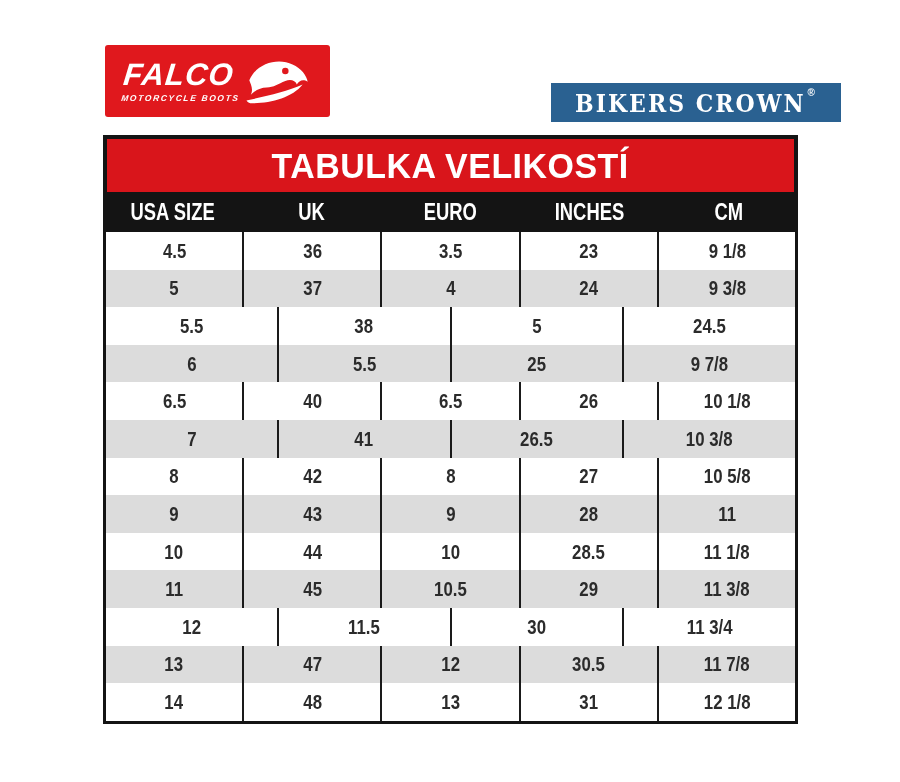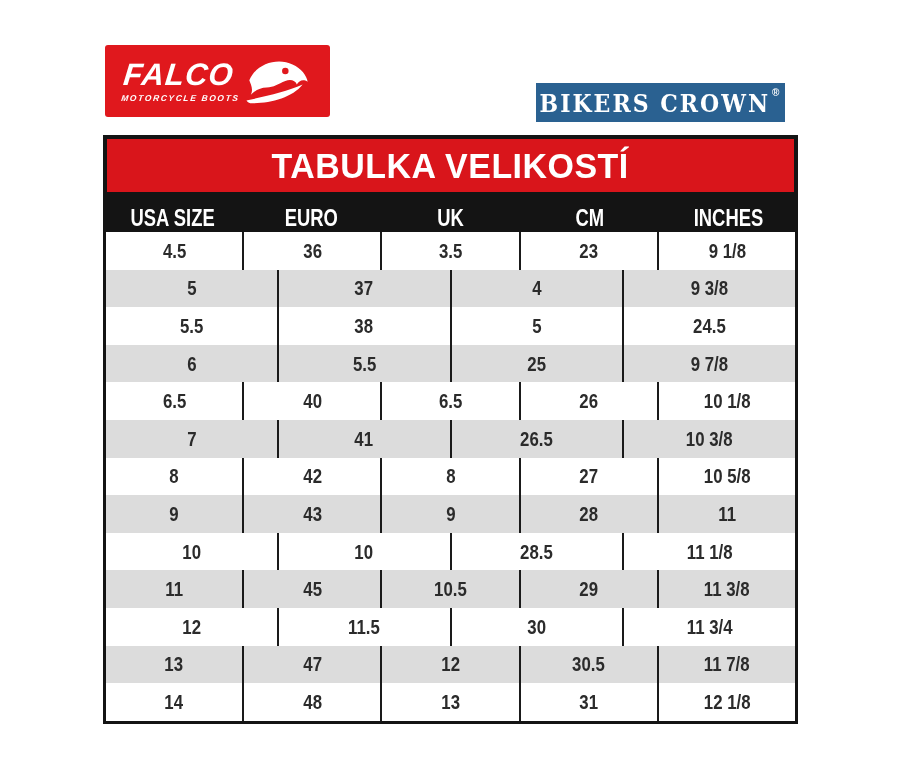--- a/index.html
+++ b/index.html
@@ -20,41 +20,41 @@
     letter-spacing:1px; white-space:nowrap;
   }
   .falco-tag {
     color:#fff; font-weight:bold; font-style:italic; font-size:8.5px;
     letter-spacing:1.6px; margin-top:3px; white-space:nowrap;
   }
   .eagle { width:72px; height:54px; margin-left:4px; flex-shrink:0; }
 
   
   .crown-logo {
-    position:absolute; left:536px; top:83px; width:249px; height:39px;
+    position:absolute; left:551px; top:83px; width:290px; height:39px;
     background:var(--crown-blue); color:#fff;
     display:flex; align-items:center; justify-content:center;
     font-family:"DejaVu Serif", serif; font-weight:bold; font-size:22px;
     letter-spacing:2px; white-space:nowrap;
   }
   .crown-word { display:inline-block; transform:scaleY(1.08); }
   .reg { font-size:10px; align-self:flex-start; margin:4px 0 0 2px; font-family:"Liberation Sans",sans-serif; }
 
   
   .size-table { position:absolute; left:103px; top:135px; width:790px; }
   .banner {
     box-sizing:border-box; width:695px; height:57px;
     background:var(--banner-red); border:4px solid #141414; border-bottom:none;
     display:flex; align-items:center; justify-content:center;
     color:#fff; font-weight:bold; font-size:35px; letter-spacing:0.5px;
   }
   .banner .cond { transform:scaleX(0.97); }
   .thead {
     display:flex; width:695px; height:40px; background:var(--header-black);
-    align-items:flex-end;
+    align-items:center;
   }
   .hcell { flex:1 1 0; text-align:center; color:#fff; font-weight:bold; font-size:23px; }
   .tbody {
     box-sizing:border-box; width:695px;
     border:3px solid #141414; border-top:none; background:#eab308;
   }
   .trow { display:flex; height:37.6px; background:var(--row-bg); }
   .trow.alt { background:var(--row-alt); }
   .tcell {
     flex:1 1 0; display:flex; align-items:center; justify-content:center;
@@ -85,24 +85,24 @@
     <span class="crown-word">BIKERS CROWN</span>
     <span class="reg">®</span>
   </div>
 
   <div class="size-table">
     <div class="banner">
       <span class="cond">TABULKA VELIKOSTÍ</span>
     </div>
     <div class="thead" id="thead">
         <div class="hcell"><span class="cond">USA SIZE</span></div>
+        <div class="hcell"><span class="cond">UK</span></div>
         <div class="hcell"><span class="cond">EURO</span></div>
-        <div class="hcell"><span class="cond">UK</span></div>
+        <div class="hcell"><span class="cond">INCHES</span></div>
         <div class="hcell"><span class="cond">CM</span></div>
-        <div class="hcell"><span class="cond">INCHES</span></div>
       </div>
     <div class="tbody" id="tbody">
         <div class="trow">
           <div class="tcell">
             <span class="cond">4.5</span>
           </div>
           <div class="tcell">
             <span class="cond">36</span>
           </div>
           <div class="tcell">
@@ -119,20 +119,23 @@
           <div class="tcell">
             <span class="cond">5</span>
           </div>
           <div class="tcell">
             <span class="cond">37</span>
           </div>
           <div class="tcell">
             <span class="cond">4</span>
           </div>
           <div class="tcell">
+            <span class="cond">24</span>
+          </div>
+          <div class="tcell">
             <span class="cond">9 3/8</span>
           </div>
         </div>
         <div class="trow">
           <div class="tcell">
             <span class="cond">5.5</span>
           </div>
           <div class="tcell">
             <span class="cond">38</span>
           </div>
@@ -218,20 +221,23 @@
           <div class="tcell">
             <span class="cond">28</span>
           </div>
           <div class="tcell">
             <span class="cond">11</span>
           </div>
         </div>
         <div class="trow">
           <div class="tcell">
             <span class="cond">10</span>
+          </div>
+          <div class="tcell">
+            <span class="cond">44</span>
           </div>
           <div class="tcell">
             <span class="cond">10</span>
           </div>
           <div class="tcell">
             <span class="cond">28.5</span>
           </div>
           <div class="tcell">
             <span class="cond">11 1/8</span>
           </div>

